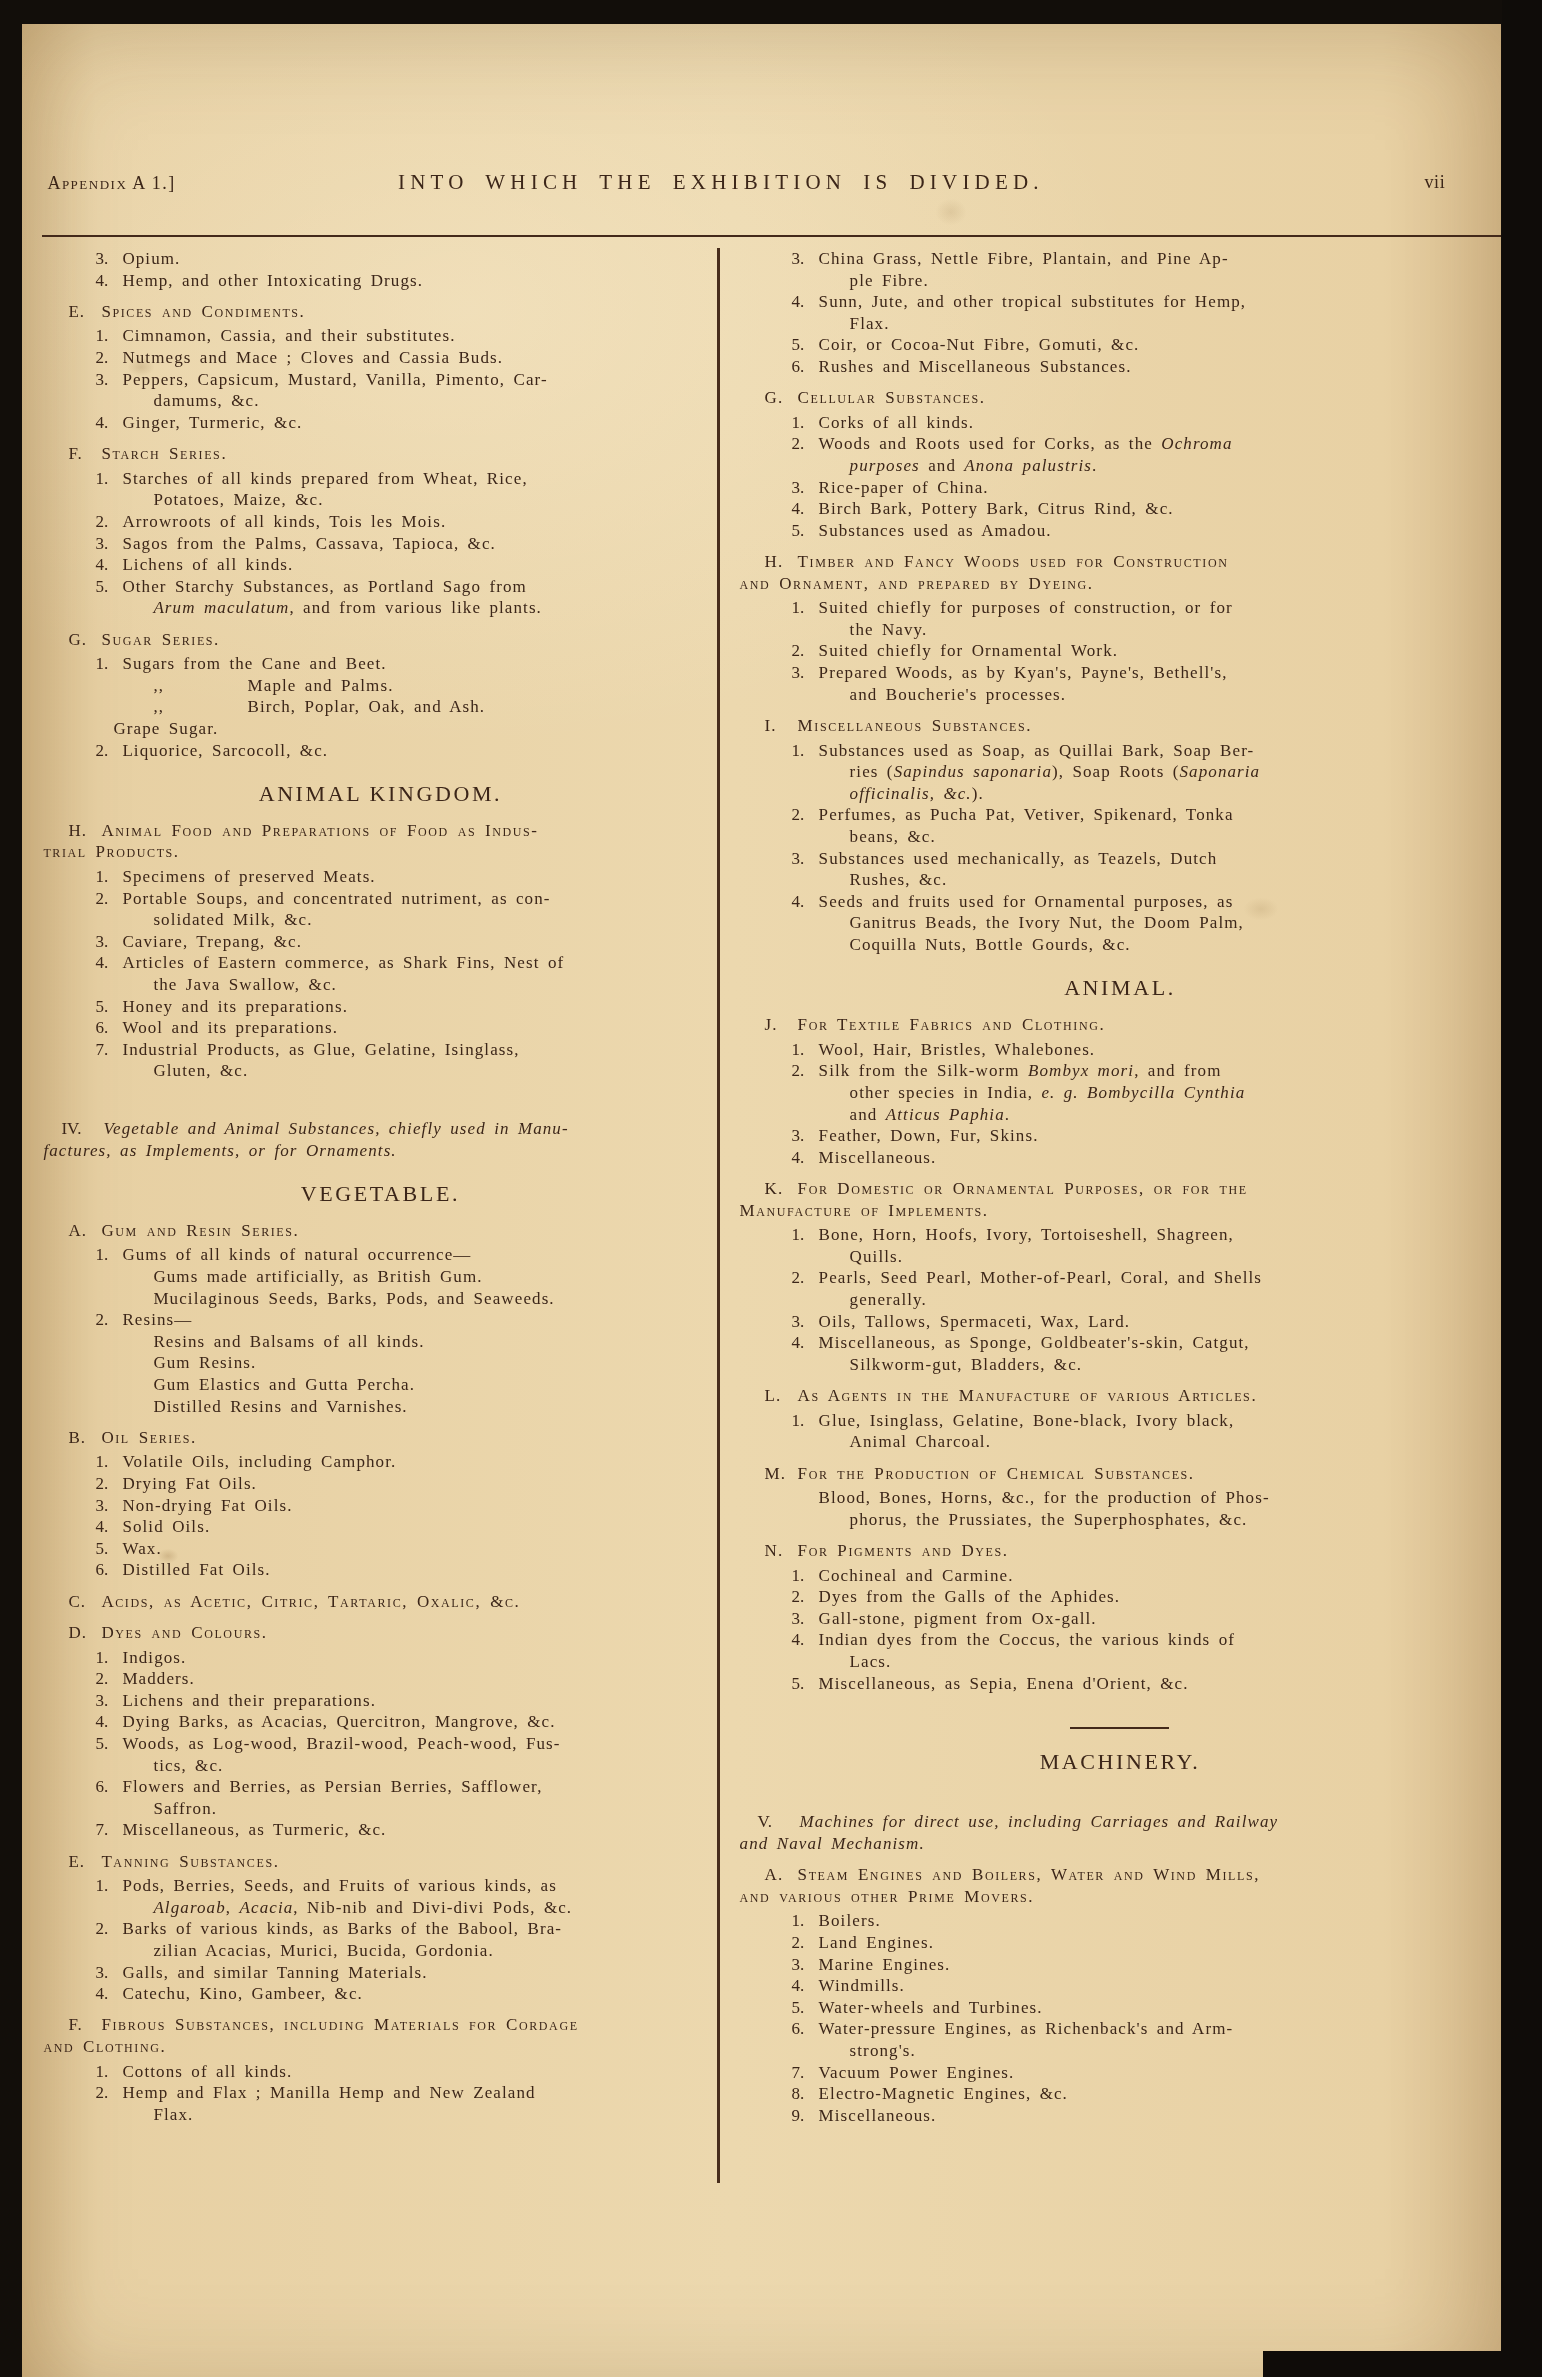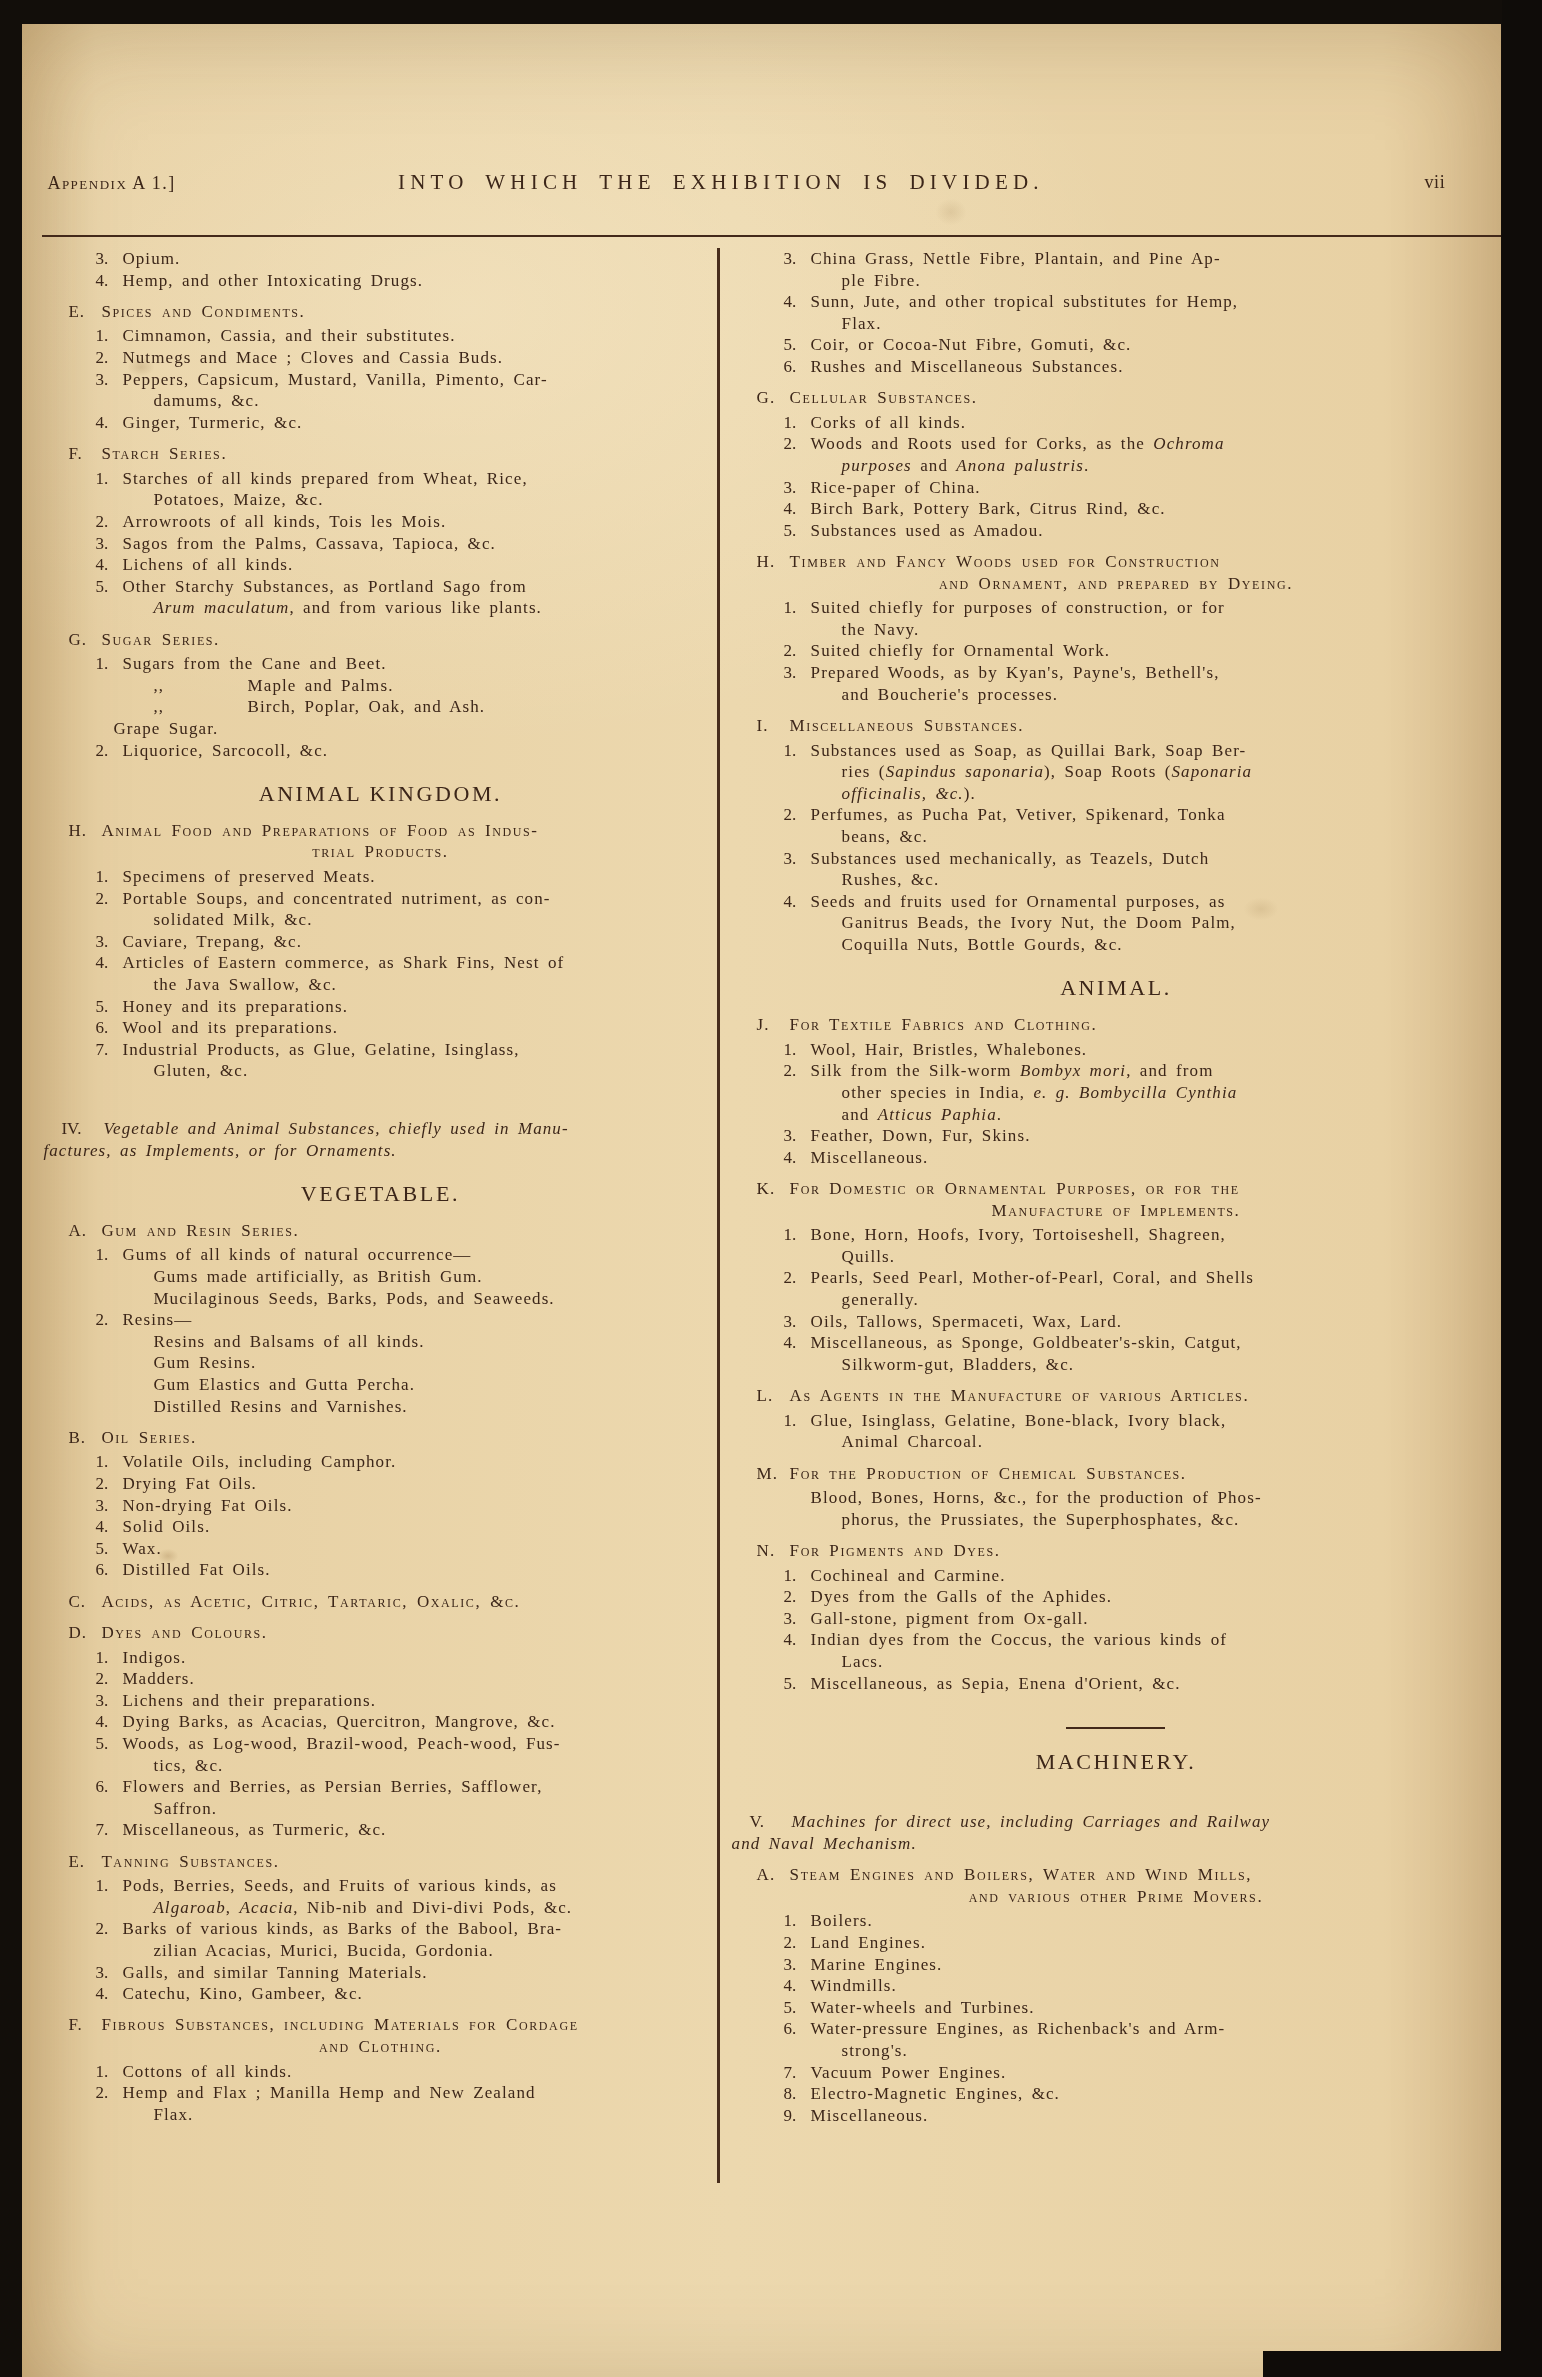--- a/index.html
+++ b/index.html
@@ -30,33 +30,33 @@
 
   .hdr-left{position:absolute;left:25px;top:149px;font-variant:small-caps;font-size:18px;letter-spacing:1.5px;}
   .hdr-center{position:absolute;left:0;top:146px;width:100%;text-align:center;transform:translateX(-41px);
     font-size:21px;letter-spacing:5.2px;word-spacing:6.7px;}
   .hdr-right{position:absolute;left:1402px;top:148px;font-size:18px;letter-spacing:0.7px;}
   .hdr-rule{position:absolute;left:19.4px;top:211px;width:1459px;height:2.2px;background:#43291a;}
 
   .columns{position:absolute;left:21px;top:224px;width:1457px;display:flex;align-items:flex-start;}
   .col-left{width:674px;flex:none;}
   .divider{flex:none;width:2.2px;height:1935px;background:#482d1c;}
-  .col-right{flex:1;padding-left:12px;}
+  .col-right{flex:1;padding-left:20px;}
 
   .ln{font-size:17px;line-height:21.6px;letter-spacing:1.1px;word-spacing:3px;}
   .num{display:inline-block;width:27px;letter-spacing:0;}
   .l0{margin-left:52px;}
   .l1{margin-left:110px;}
   .l2{margin-left:70px;}
   .l0p{margin-left:79px;}
   .lc{text-align:left;}
   .lsec{margin-left:25px;}
   .secletter{display:inline-block;width:33px;}
   .sectitle{font-variant:small-caps;letter-spacing:1.6px;}
-  .lsecc{font-variant:small-caps;letter-spacing:1.6px;text-align:center;}
+  .lsecc{font-variant:small-caps;letter-spacing:1.6px;}
   .blk.sec{margin-top:9.7px;margin-bottom:3px;}
   .blk.hd{font-size:22px;letter-spacing:2.6px;text-align:center;margin:20px 0 12.7px;}
   .blk.rom{font-style:italic;margin:36px 0 7.5px;}
   .romnum{display:inline-block;width:42px;font-style:normal;letter-spacing:0;}
   .lrom{margin-left:18px;}
   .blk.shortrule{width:99px;height:2.2px;background:#43291a;margin:33px auto 0;}
   .blk.plain{margin:1.5px 0;}
   .it{font-style:italic;}
 </style>
 </head>

